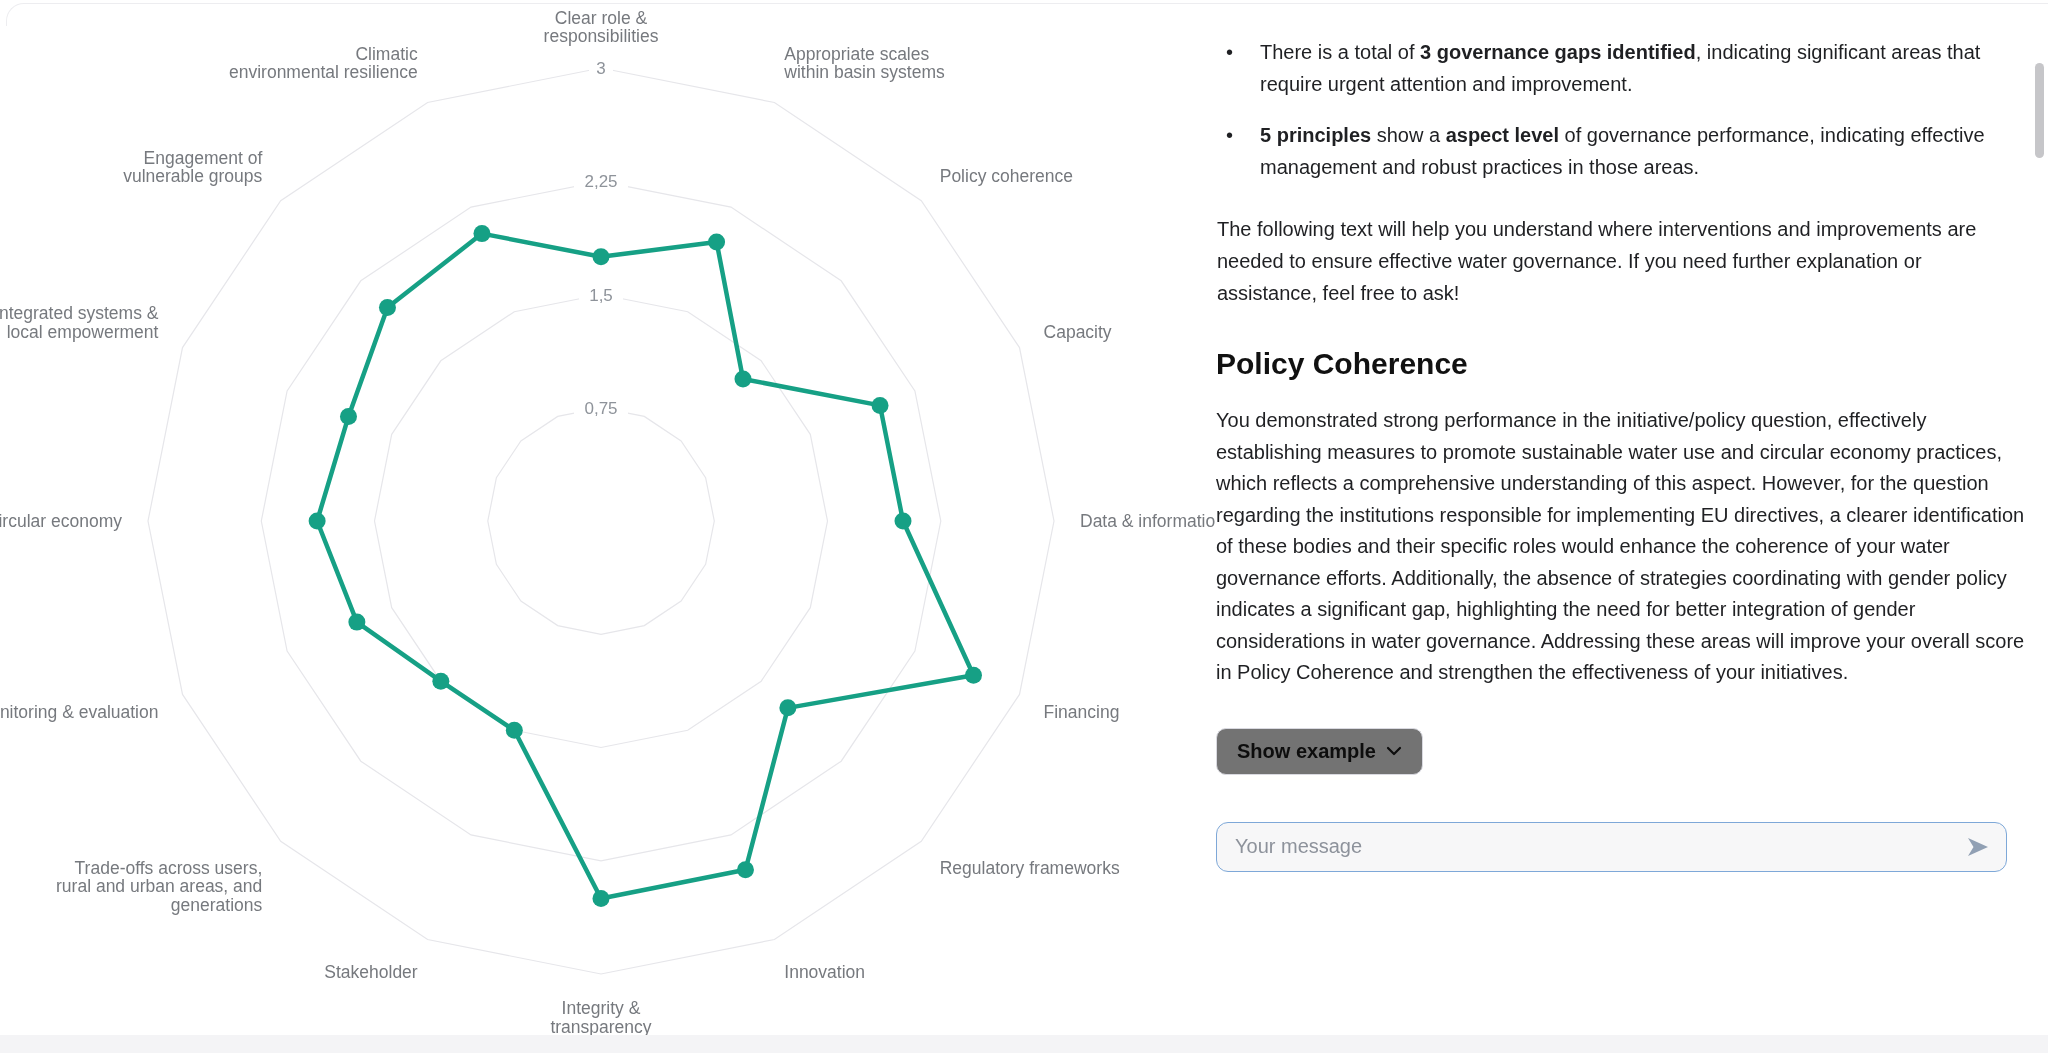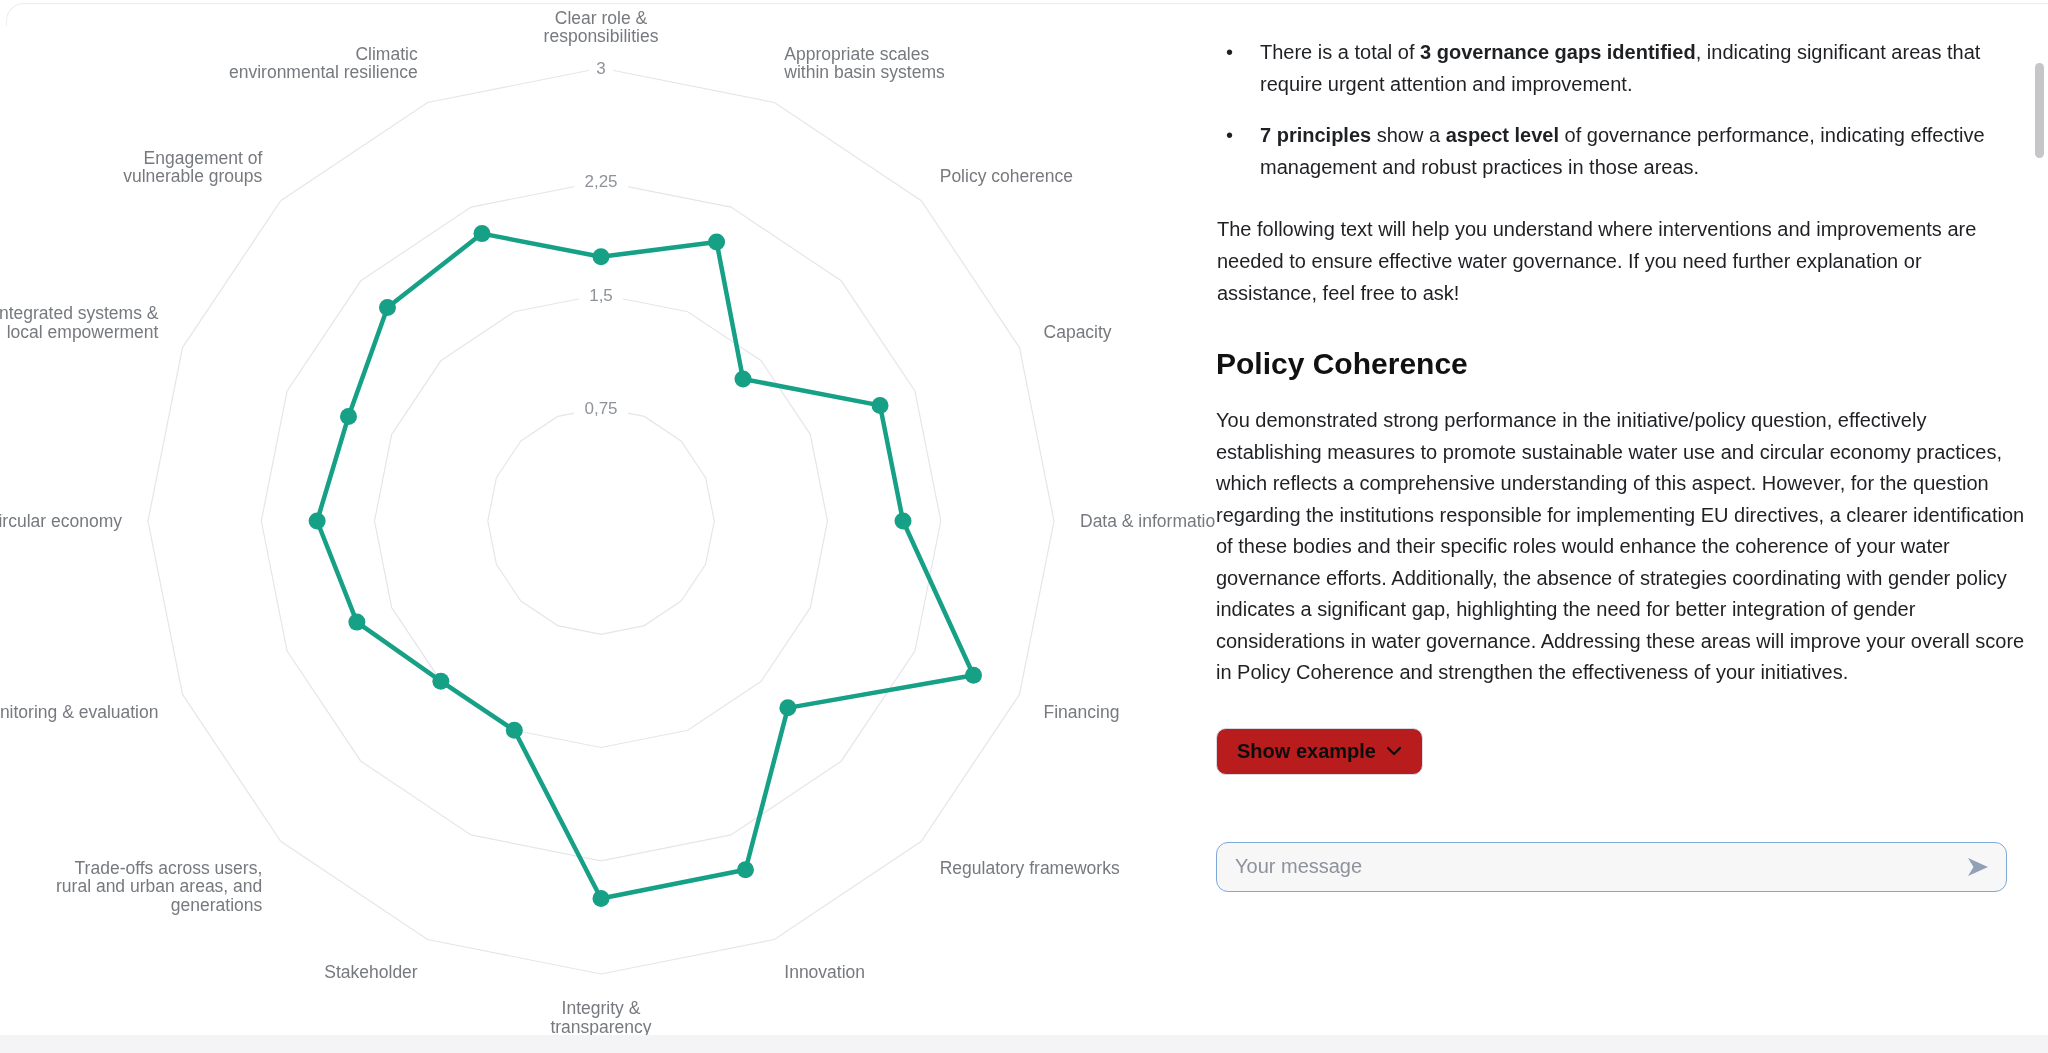--- a/index.html
+++ b/index.html
@@ -20,26 +20,26 @@
   .bullets li{display:flex;margin-bottom:19px;font-size:20px;line-height:32px;}
   .bullets li .dot{width:34px;flex:0 0 34px;text-align:left;padding-left:10px;}
   .bullets li .dot::before{content:"\2022";font-size:20px;}
   .bullets p{margin:0;}
   .intro{margin:30px 0 0 1px;font-size:20px;line-height:32px;}
   h1{margin:52px 0 0 0;font-size:43px;line-height:48px;font-weight:700;letter-spacing:-0.5px;color:#111;}
   h2{margin:38px 0 0 0;font-size:30px;line-height:34px;font-weight:700;color:#111;}
   .body-par{margin:24px 0 13px 0;font-size:20px;line-height:31.5px;}
   .example-btn{
     margin-top:26px;display:inline-flex;align-items:center;gap:10px;
-    height:47px;padding:0 20px;background:#b91c1c;border:1px solid #d9d9e0;
+    height:47px;padding:0 20px;background:#737373;border:1px solid #d9d9e0;
     border-radius:10px;font-size:20px;font-weight:600;color:#0d0d0d;cursor:pointer;
     font-family:"Liberation Sans",sans-serif;
   }
   .example-btn svg{display:block;}
-  .input-row{position:relative;margin-top:67px;width:791px;}
+  .input-row{position:relative;margin-top:47px;width:791px;}
   .msg-input{
     box-sizing:border-box;width:100%;height:50px;padding:0 58px 0 18px;
     background:#f7f7f8;border:1.5px solid #7ea8d8;border-radius:12px;
     font-size:20px;color:#0d0d0d;outline:none;font-family:"Liberation Sans",sans-serif;
   }
   .msg-input::placeholder{color:#8d929b;}
   .send-btn{
     position:absolute;right:14px;top:50%;transform:translateY(-50%);
     background:none;border:none;padding:2px;cursor:pointer;line-height:0;
   }
@@ -111,21 +111,21 @@
 
 <div class="right-panel">
 
   <ul class="bullets">
     <li>
       <span class="dot"></span>
       <p><span>There is a total of </span><b>3 governance gaps identified</b><span>, indicating significant areas that require urgent attention and improvement.</span></p>
     </li>
     <li>
       <span class="dot"></span>
-      <p><b>7 principles</b><span> show a </span><b>aspect level</b><span> of governance performance, indicating effective management and robust practices in those areas.</span></p>
+      <p><b>5 principles</b><span> show a </span><b>aspect level</b><span> of governance performance, indicating effective management and robust practices in those areas.</span></p>
     </li>
   </ul>
 
   <p class="intro">The following text will help you understand where interventions and improvements are needed to ensure effective water governance. If you need further explanation or assistance, feel free to ask!</p>
 
   <h2>Policy Coherence</h2>
 
   <p class="body-par">You demonstrated strong performance in the initiative/policy question, effectively establishing measures to promote sustainable water use and circular economy practices, which reflects a comprehensive understanding of this aspect. However, for the question regarding the institutions responsible for implementing EU directives, a clearer identification of these bodies and their specific roles would enhance the coherence of your water governance efforts. Additionally, the absence of strategies coordinating with gender policy indicates a significant gap, highlighting the need for better integration of gender considerations in water governance. Addressing these areas will improve your overall score in Policy Coherence and strengthen the effectiveness of your initiatives.</p>
 
   <button class="example-btn">

